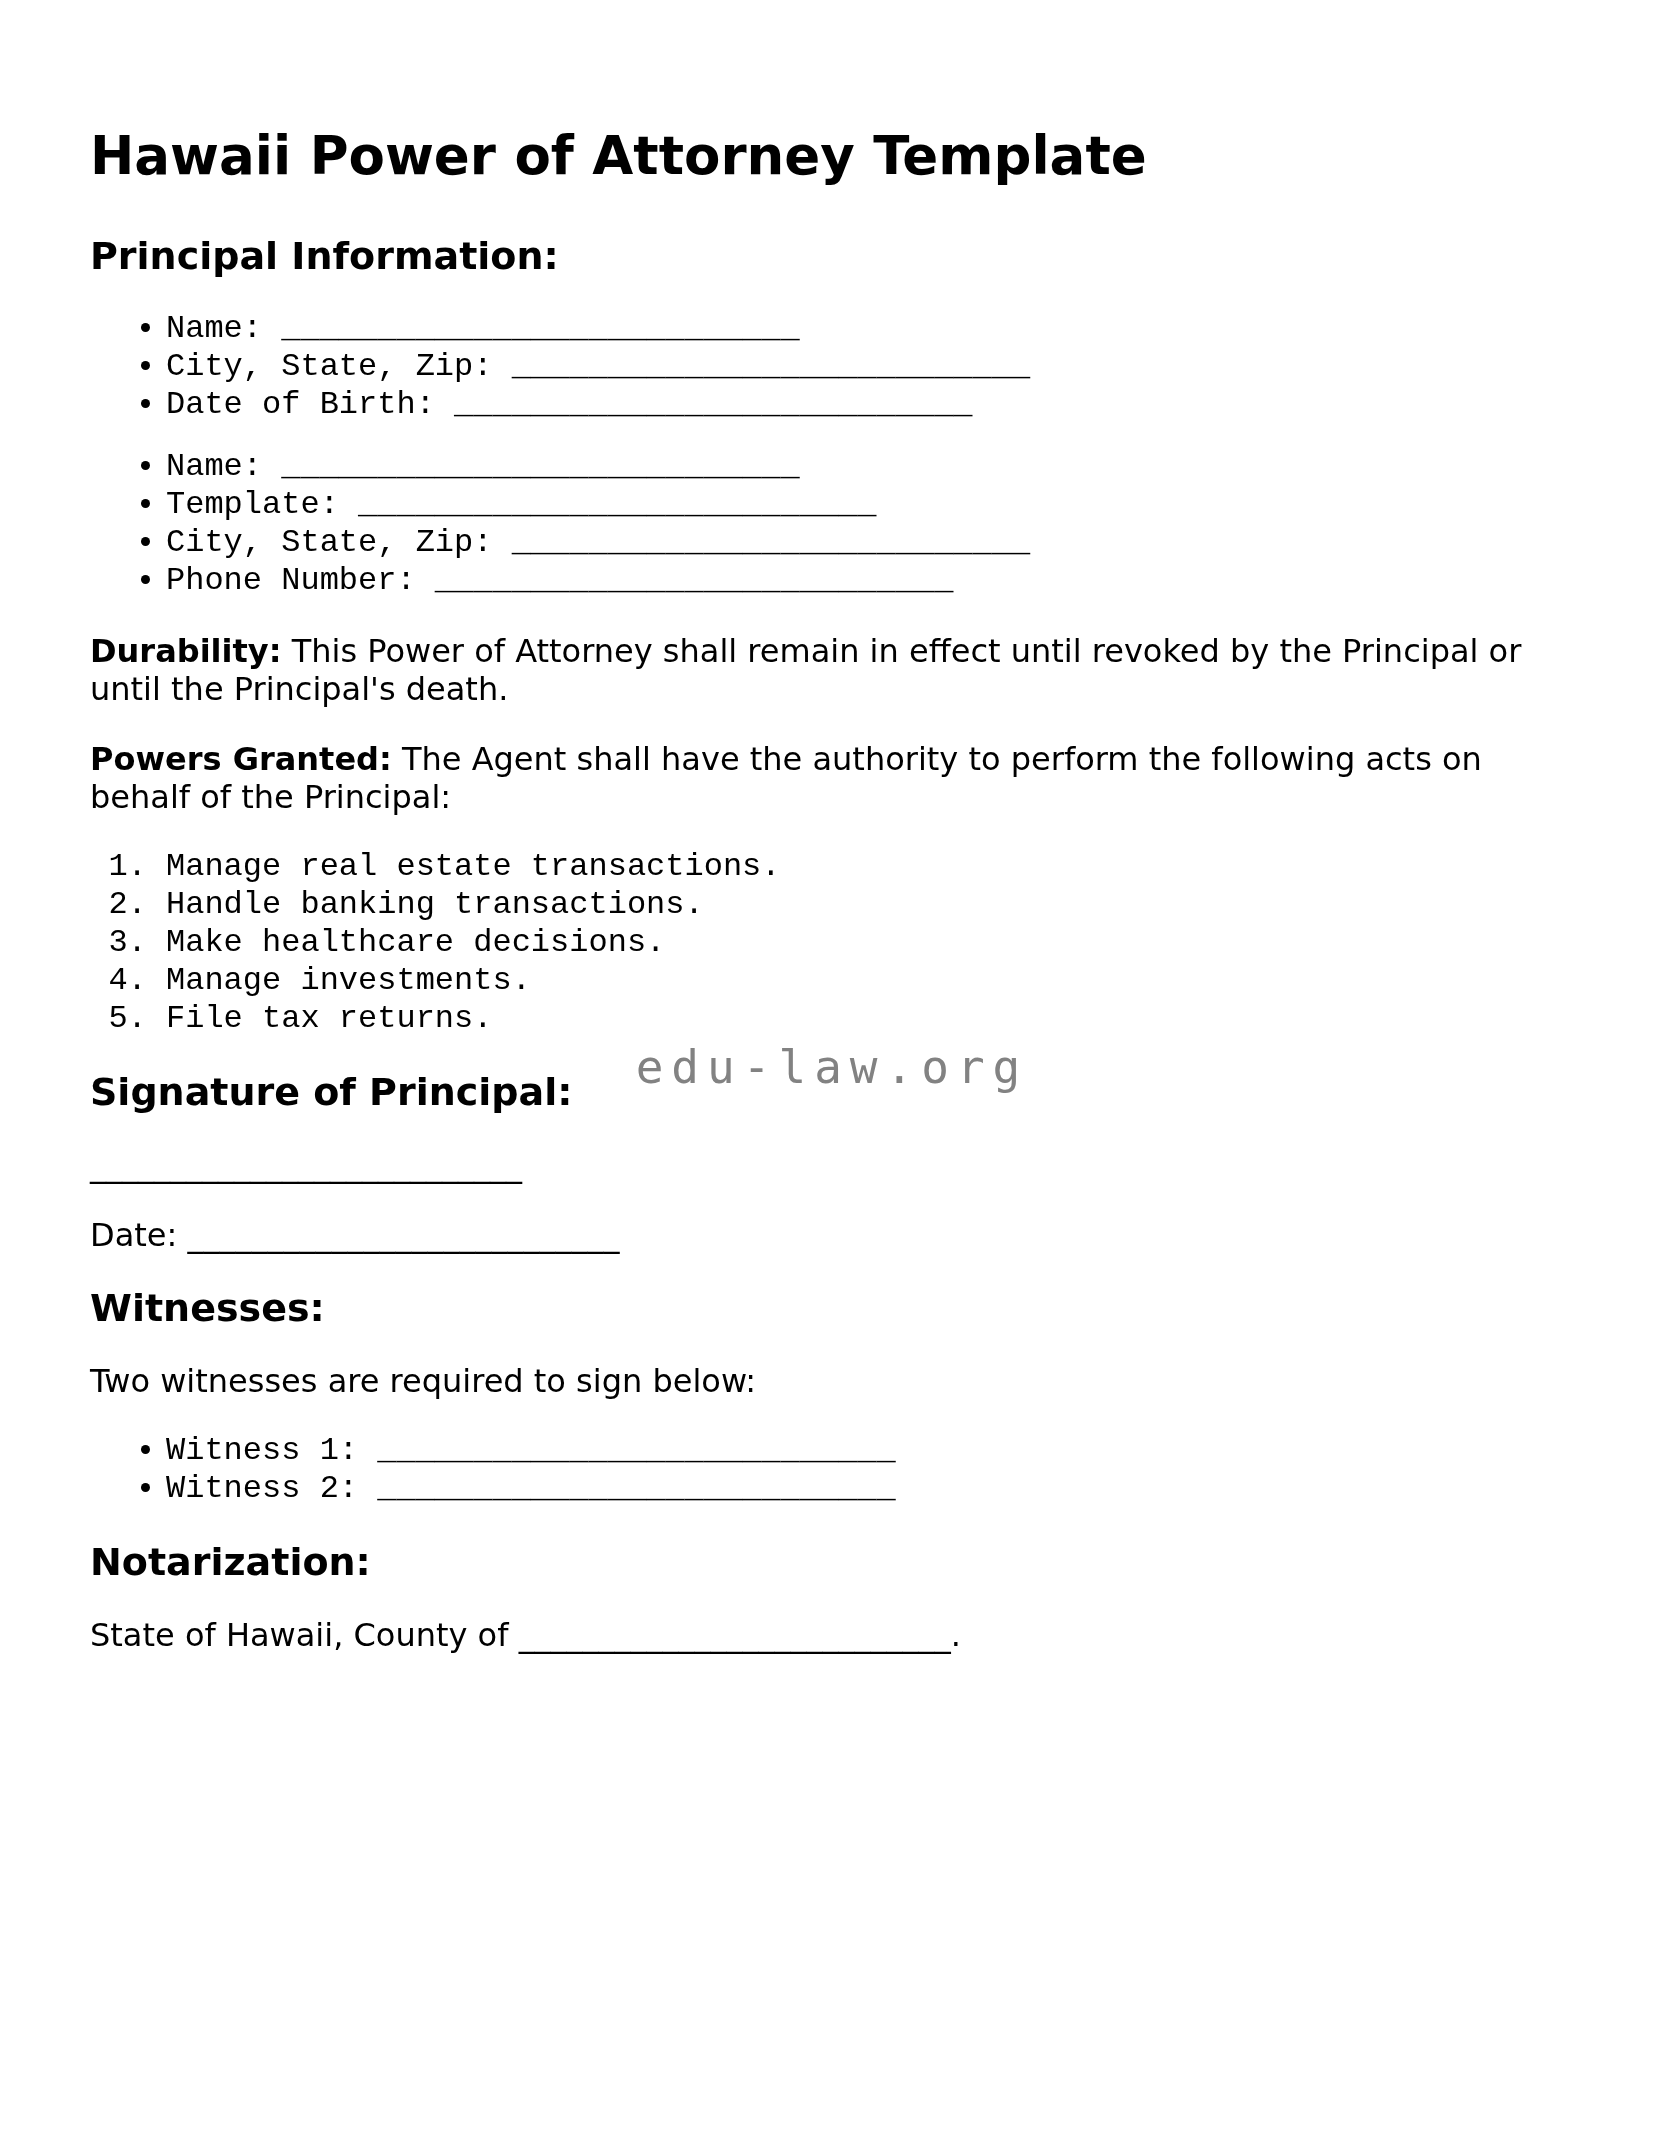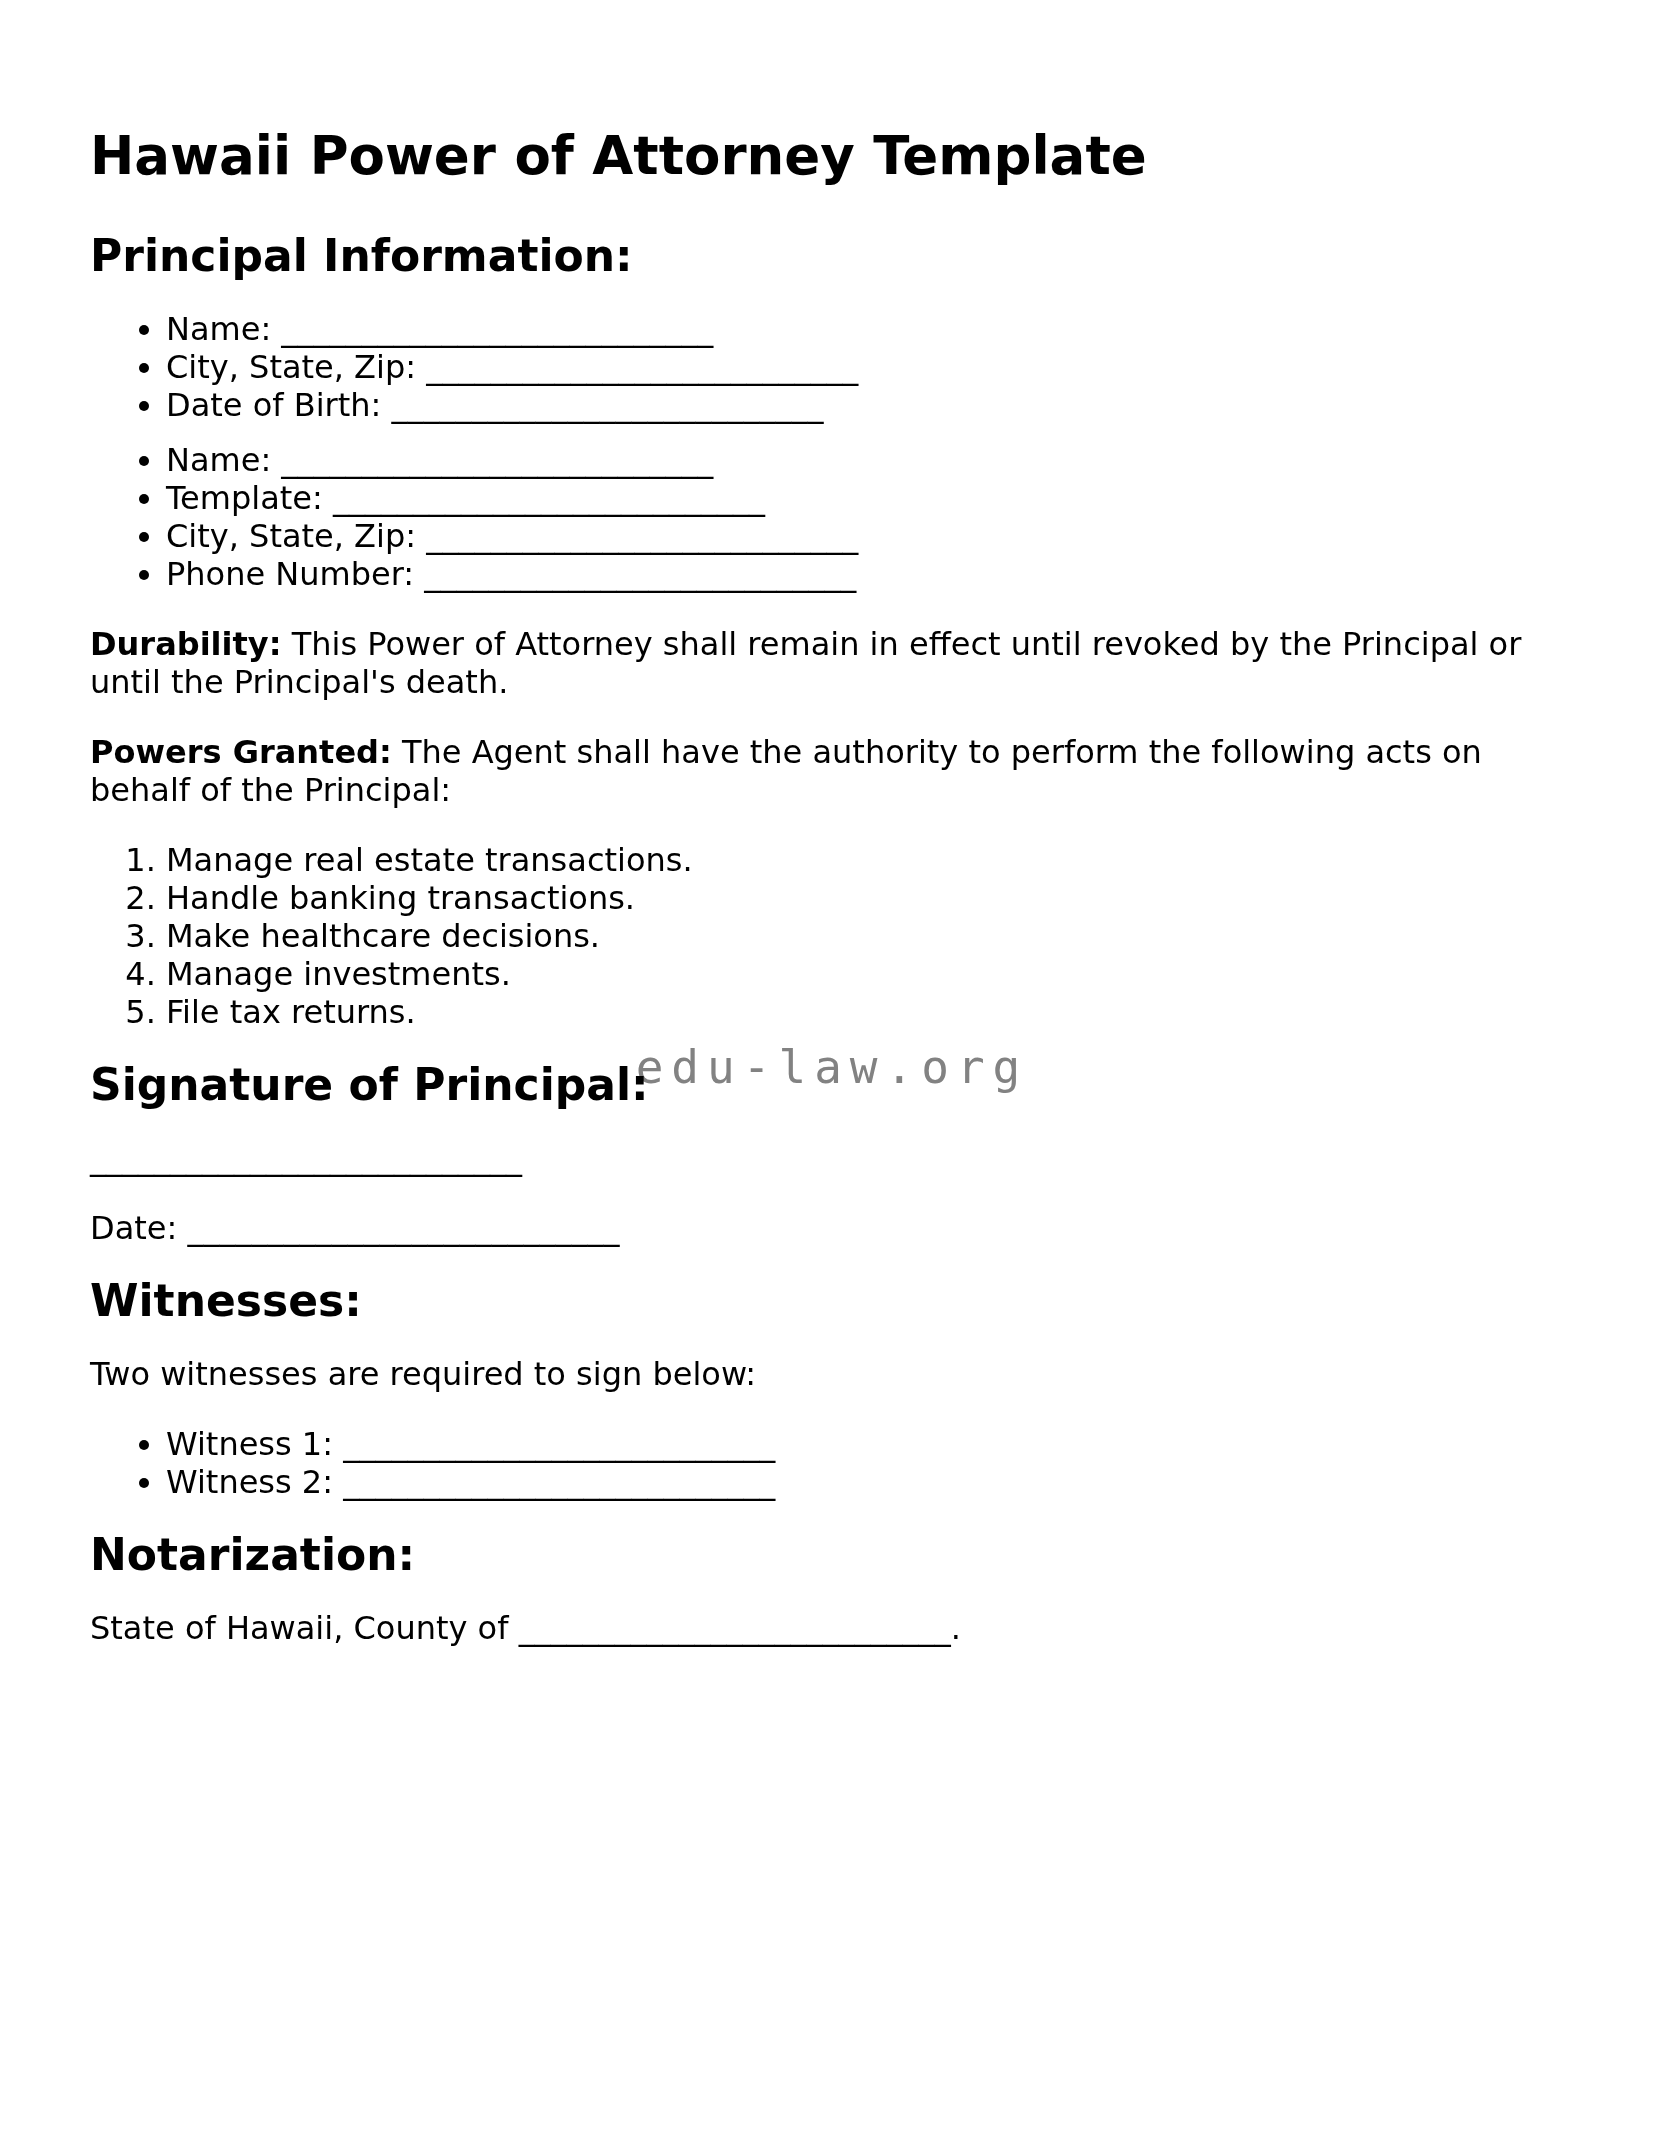--- a/index.html
+++ b/index.html
@@ -19,29 +19,30 @@
     font-size: 32px;
     line-height: 38px;
   }
   h1 {
     font-size: 53px;
     line-height: 76px;
     font-weight: bold;
     margin: 0 0 40px 0;
   }
   h3 {
-    font-size: 44px;
+    font-size: 38px;
     line-height: 44px;
     font-weight: bold;
     margin: 32px 0;
   }
   p { margin: 32px 0; }
   ul, ol {
-    margin: 17px 0;
+    margin: 24px 0;
     padding-left: 76px;
+    font-family: Liberation Mono, monospace;
   }
   li { margin: 0; }
   strong { font-weight: bold; }
   .watermark {
     position: absolute;
     top: 1036px;
     left: 0;
     right: 0;
     z-index: 0;
     text-align: center;

